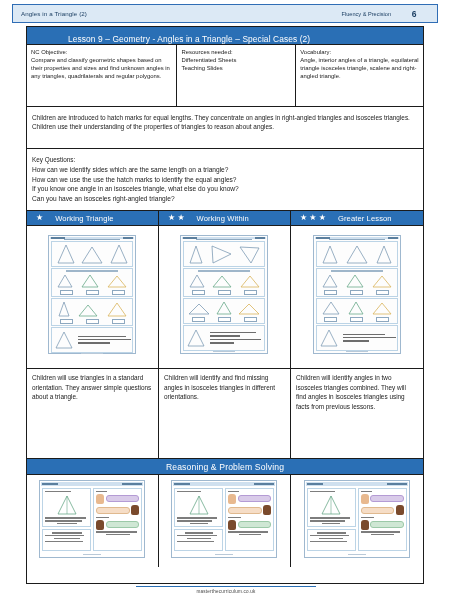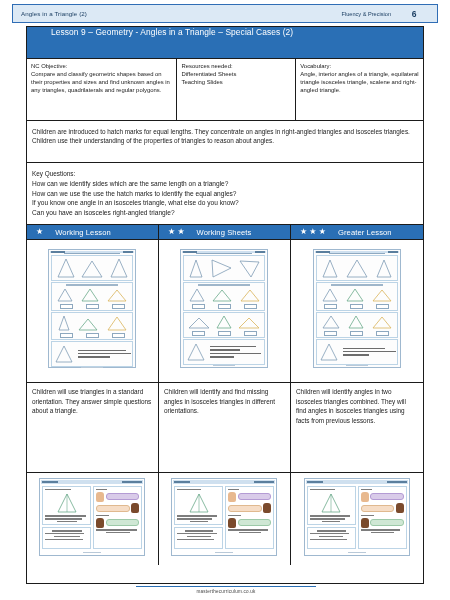--- a/index.html
+++ b/index.html
@@ -47,25 +47,26 @@
   .sheet {
     position: absolute;
     left: 26px; top: 26px;
     width: 398px; height: 558px;
     border: 1px solid #1b1b1b;
     background: #ffffff;
   }
 
   
   .lesson-band {
-    height: 32px;
+    height: 18px;
     background: #2a6fb5;
     border-bottom: 1px solid #1b1b1b;
     display: flex;
-    align-items: flex-start;
+    align-items: flex-end;
+    padding-left: 17px;
   }
   .lesson-band-title {
     color: #ffffff;
     font-size: 8.4px;
     margin-left: 24px;
     letter-spacing: 0.1px;
   }
 
   
   .info-row {
@@ -275,25 +276,25 @@
     <div class="keyq-head">Key Questions:</div>
     <div class="keyq-item">How can we identify sides which are the same length on a triangle?</div>
     <div class="keyq-item">How can we use the use the hatch marks to identify the equal angles?</div>
     <div class="keyq-item">If you know one angle in an isosceles triangle, what else do you know?</div>
     <div class="keyq-item">Can you have an isosceles right-angled triangle?</div>
   </div>
 
   <div class="diff-band">
     <div class="diff-band-cell d1">
       <span class="stars">★</span>
-      <span class="diff-label">Working Lesson</span>
+      <span class="diff-label">Working Triangle</span>
     </div>
     <div class="diff-band-cell d2">
       <span class="stars">★ ★</span>
-      <span class="diff-label">Working Sheets</span>
+      <span class="diff-label">Working Within</span>
     </div>
     <div class="diff-band-cell d3">
       <span class="stars">★ ★ ★</span>
       <span class="diff-label">Greater Lesson</span>
     </div>
   </div>
 
   <div class="thumbs-row">
 
     <div class="thumb-cell t1">
@@ -522,20 +523,23 @@
       </div>
     </div>
   </div>
 
   <div class="desc-row">
     <div class="desc-cell e1">Children will use triangles in a standard orientation. They answer simple questions about a triangle.</div>
     <div class="desc-cell e2">Children will identify and find missing angles in isosceles triangles in different orientations.</div>
     <div class="desc-cell e3">Children will identify angles in two isosceles triangles combined. They will find angles in isosceles triangles using facts from previous lessons.</div>
   </div>
 
+  <div class="reason-band">
+    <span class="reason-band-title">Reasoning &amp; Problem Solving</span>
+  </div>
 
   <div class="rps-row">
 
     <div class="rps-cell r1">
       <div class="rmini">
         <div class="rmini-bar">
             <i></i>
             <i style="width:20px"></i>
           </div>
         <div class="rmini-body">

